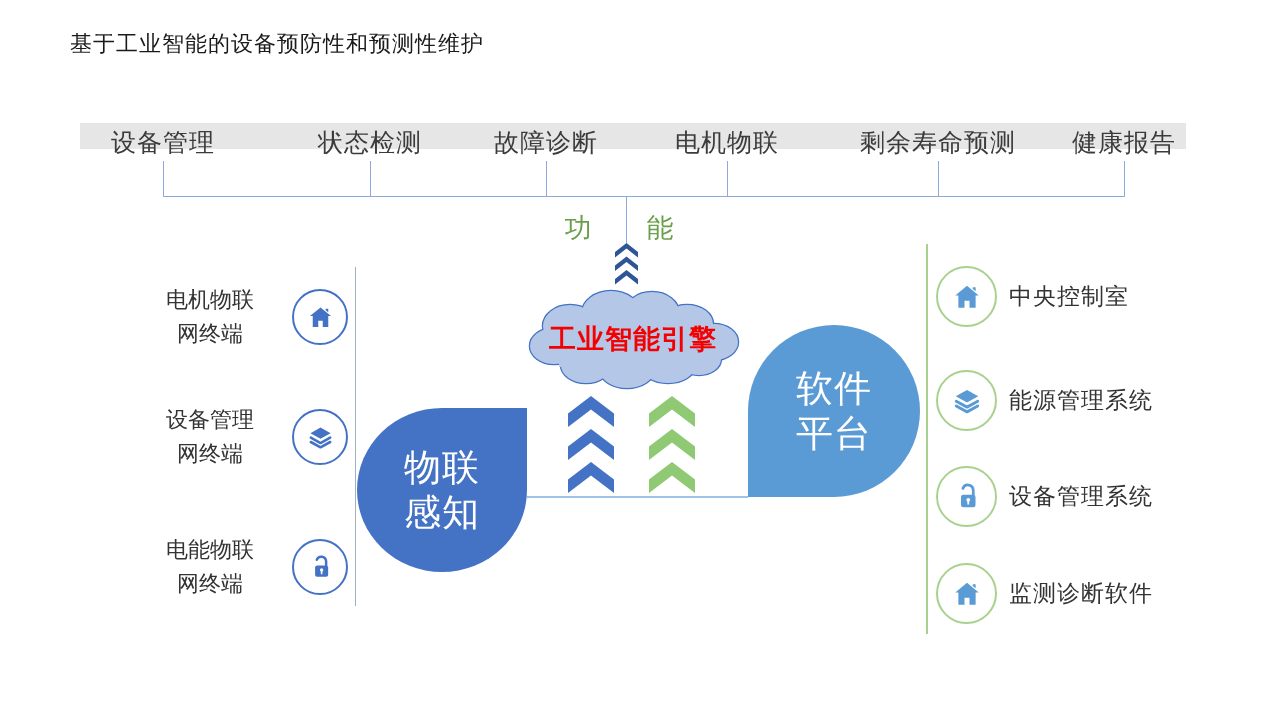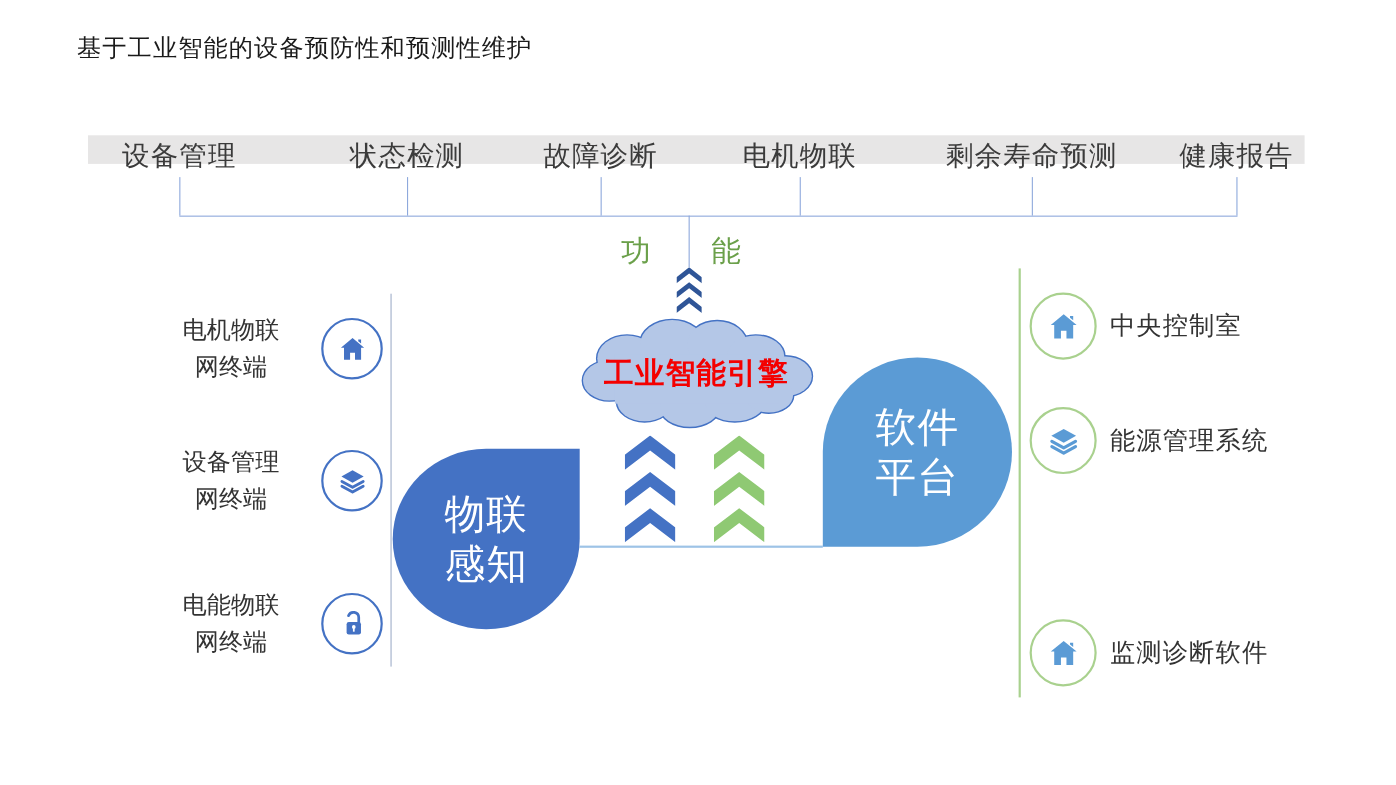--- a/index.html
+++ b/index.html
@@ -226,20 +226,28 @@
 
   <div class="abs rrow" style="left:936px;top:370px;height:61px">
     <div class="circle-icon circle-green">
       <svg class="icon-light" width="30" height="30">
           <use href="#ic-layers"></use>
         </svg>
     </div>
     <div class="lbl">能源管理系统</div>
   </div>
 
+  <div class="abs rrow" style="left:936px;top:466px;height:61px">
+    <div class="circle-icon circle-green">
+      <svg class="icon-light" width="30" height="30">
+          <use href="#ic-unlock"></use>
+        </svg>
+    </div>
+    <div class="lbl">设备管理系统</div>
+  </div>
 
   <div class="abs rrow" style="left:936px;top:563px;height:61px">
     <div class="circle-icon circle-green">
       <svg class="icon-light" width="30" height="30">
           <use href="#ic-home"></use>
         </svg>
     </div>
     <div class="lbl">监测诊断软件</div>
   </div>
 

